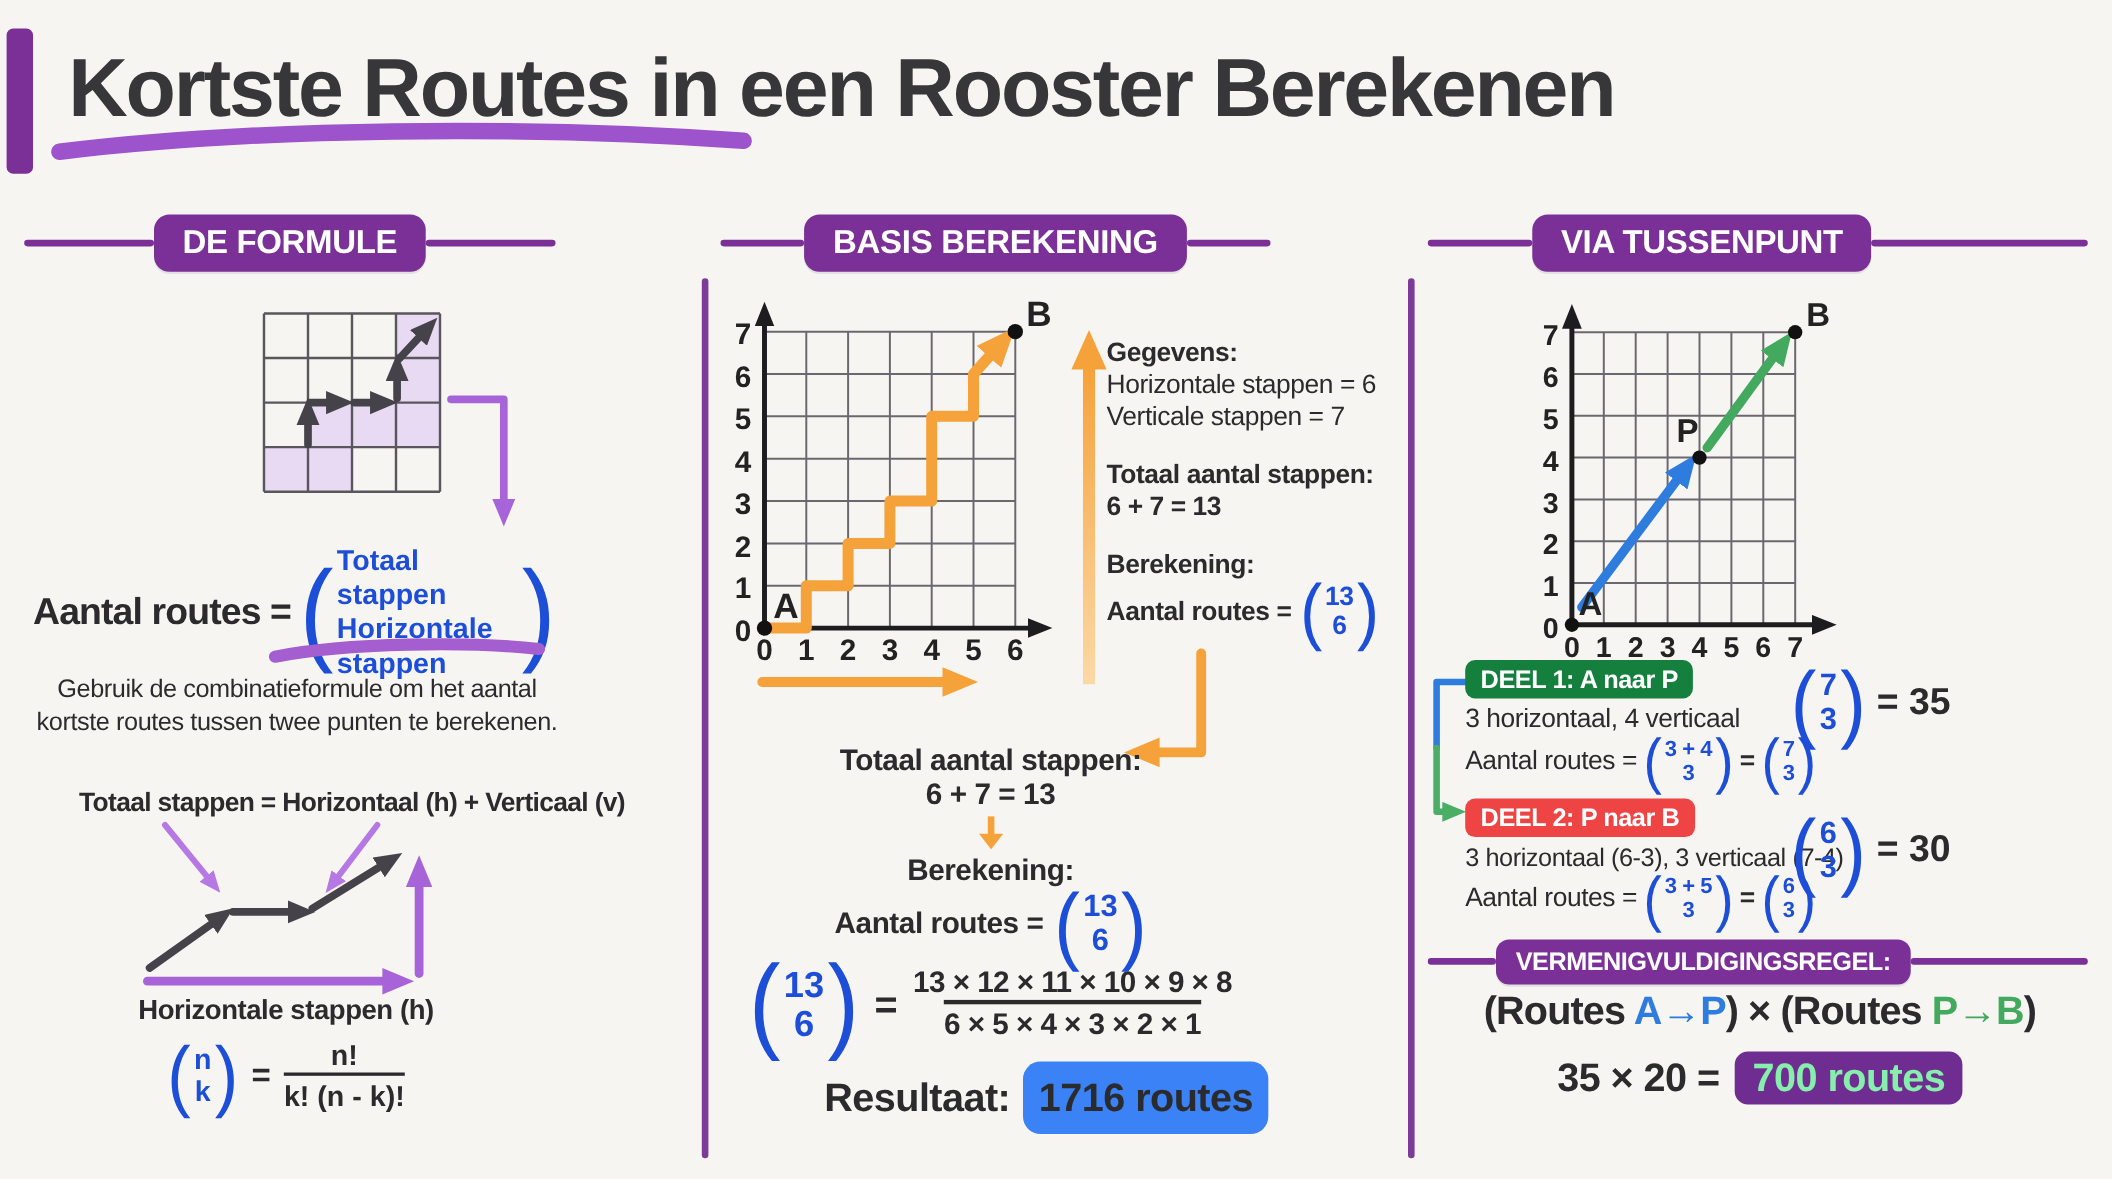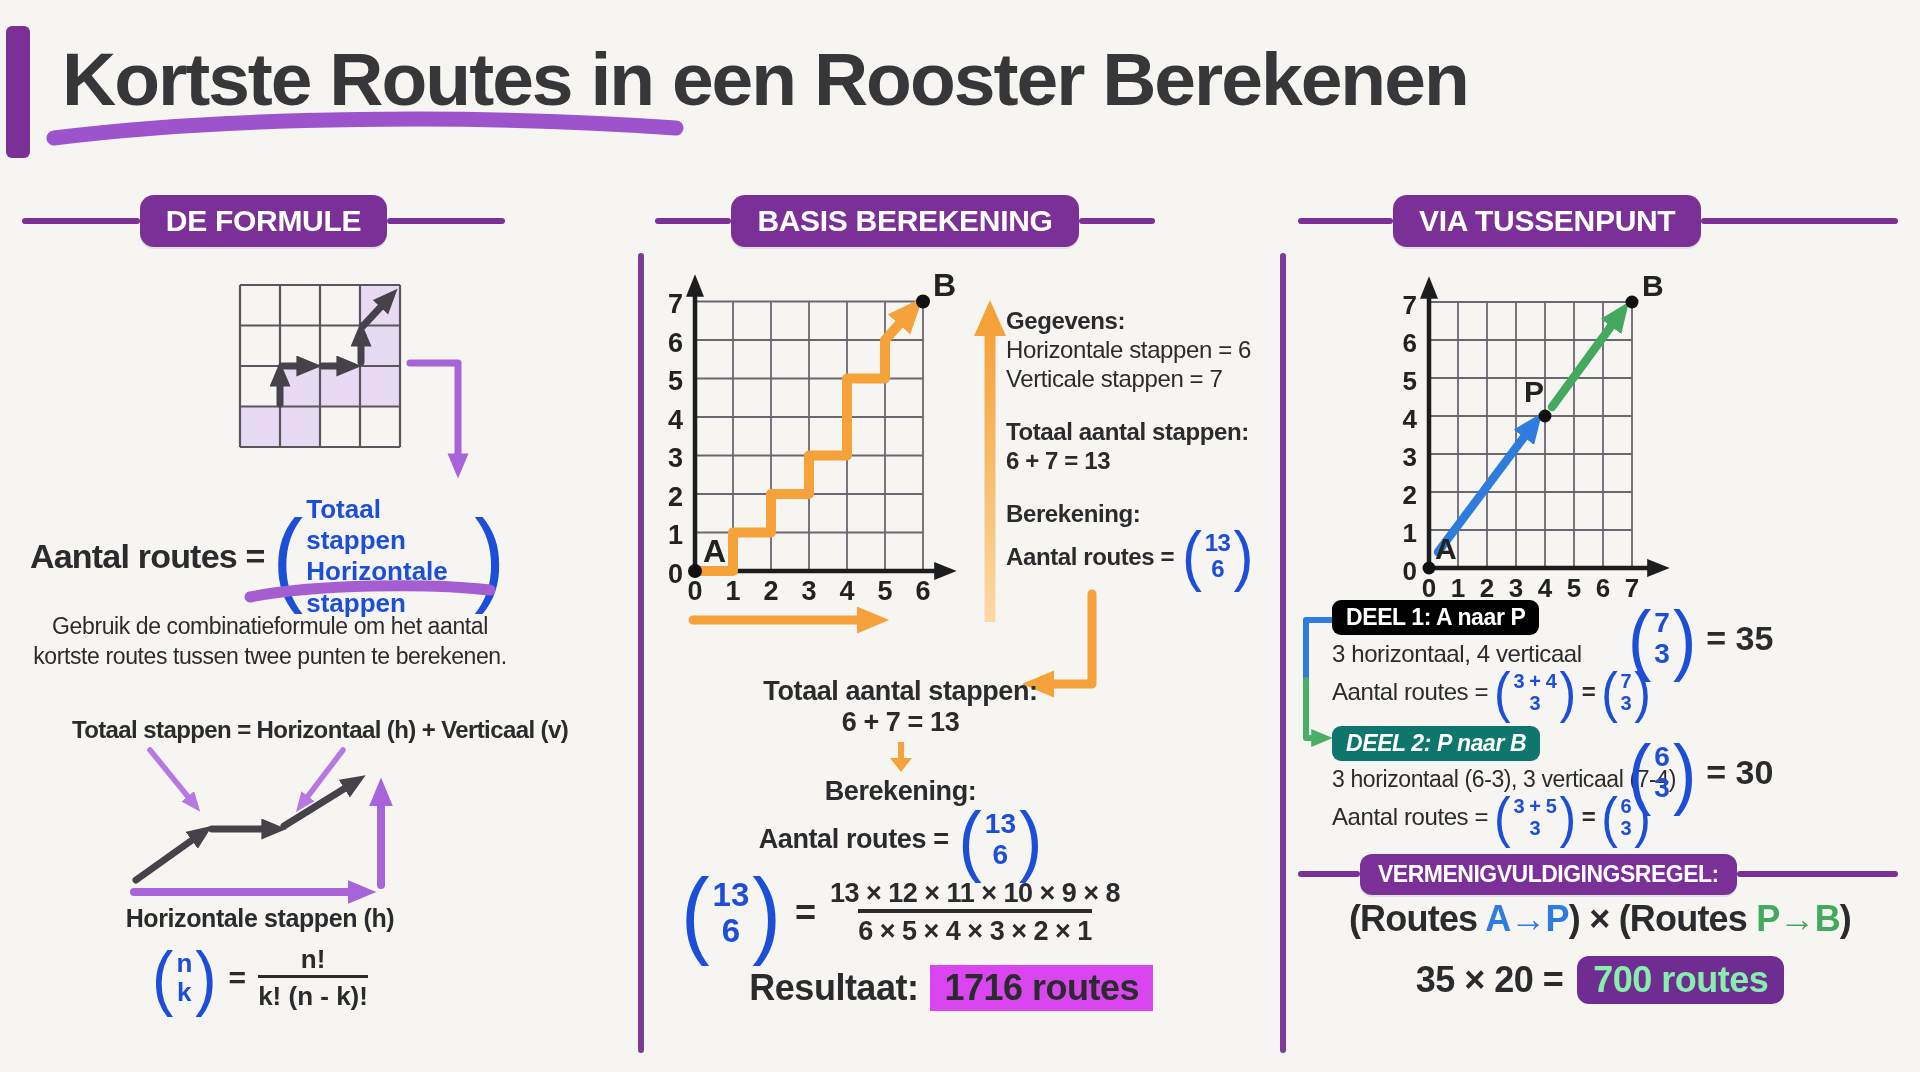--- a/index.html
+++ b/index.html
@@ -40,27 +40,27 @@
   .frac{display:inline-flex;flex-direction:column;align-items:center;font-weight:700;}
   .frac .den{border-top:4px solid #2b2b2e;padding-top:3px;}
   
   #c2-text{left:1006px;top:306px;width:275px;font-size:24px;line-height:29px;letter-spacing:-0.4px;}
   #c2-text .gap{height:24px;}
   
   #c2-bottom{left:648px;top:676px;width:505px;text-align:center;}
   #c2-bottom .h{font-size:27px;font-weight:700;letter-spacing:-0.4px;}
   .result-line{display:flex;align-items:center;justify-content:flex-end;gap:12px;
                font-size:36px;font-weight:800;letter-spacing:-0.5px;margin-top:16px;}
-  .badge-orange{background:#d946ef;color:#2b2b2e;border-radius:0;padding:2px 14px;}
+  .badge-orange{background:#3b82f6;color:#2b2b2e;border-radius:16px;padding:12px 14px;}
   
   .deel{width:330px;font-size:24px;letter-spacing:-0.4px;}
   .deel .badge{display:inline-block;color:#fff;font-weight:700;font-size:23px;
                padding:4px 14px;border-radius:9px;white-space:nowrap;}
-  .deel .badge.blue{background:#000000;}
-  .deel .badge.green{background:#0f766e;font-style:italic;}
+  .deel .badge.blue{background:#15803d;}
+  .deel .badge.green{background:#ef4444;}
   .deel .detail{margin-top:5px;font-weight:500;white-space:nowrap;}
   .deel .row{gap:6px;margin-top:2px;font-weight:500;white-space:nowrap;}
   .res{display:flex;align-items:center;gap:10px;font-weight:800;font-size:34px;}
   #c3-expr{left:1300px;top:898px;width:600px;text-align:center;font-size:36px;font-weight:800;
            letter-spacing:-0.8px;white-space:nowrap;}
   #c3-expr .blue{color:#2f7cdf;}
   #c3-expr .green{color:#43a95e;}
   #c3-final{left:1300px;top:956px;width:600px;display:flex;align-items:center;justify-content:center;
             gap:14px;font-size:36px;font-weight:800;letter-spacing:-0.5px;}
   .badge-purple{background:#6f2d91;color:#86efac;border-radius:12px;padding:3px 16px;}

